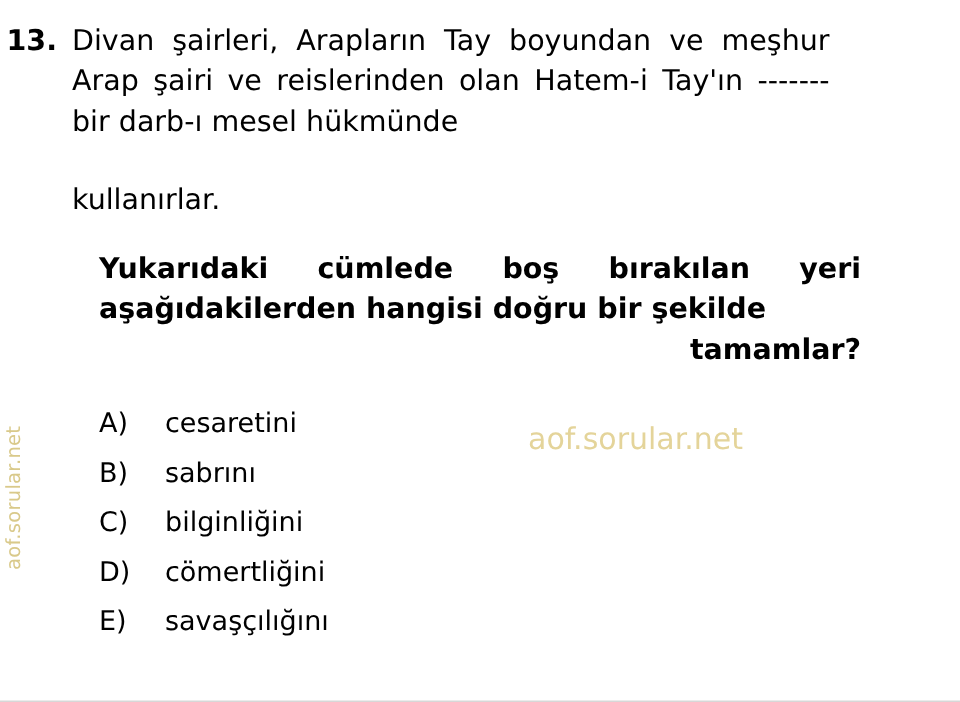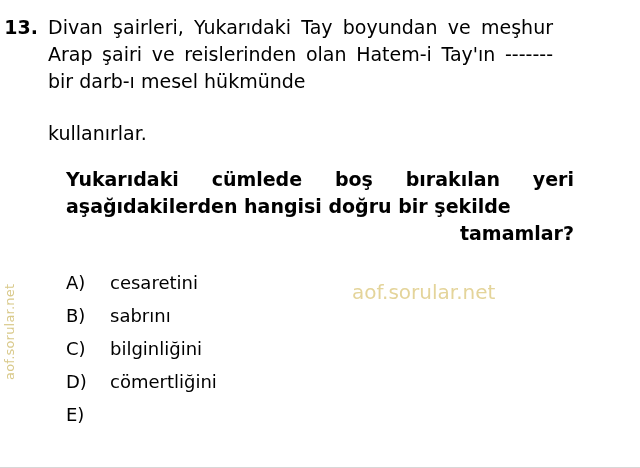--- a/index.html
+++ b/index.html
@@ -139,21 +139,21 @@
 
 <div class="page">
 
   <div class="side-watermark">aof.sorular.net</div>
   <div class="center-watermark">aof.sorular.net</div>
 
   <div class="question-block">
     <div class="q-row">
       <div class="q-number">13.</div>
       <div class="q-text">
-        <span>Divan şairleri, Yukarıdaki Tay boyundan ve</span>
+        <span>Divan şairleri, Arapların Tay boyundan ve</span>
         <span>meşhur Arap şairi ve reislerinden olan Hatem-i</span>
         <span>Tay'ın ------- bir darb-ı mesel hükmünde</span>
         <span class="lastline">kullanırlar.</span>
       </div>
     </div>
   </div>
 
   <div class="q-prompt">
     <span>Yukarıdaki cümlede boş bırakılan yeri</span>
     <span>aşağıdakilerden hangisi doğru bir şekilde</span>
@@ -172,18 +172,19 @@
     <div class="option">
       <span class="opt-letter">C)</span>
       <span class="opt-text">bilginliğini</span>
     </div>
     <div class="option">
       <span class="opt-letter">D)</span>
       <span class="opt-text">cömertliğini</span>
     </div>
     <div class="option">
       <span class="opt-letter">E)</span>
+      <span class="opt-text">savaşçılığını</span>
     </div>
   </div>
 
   <div class="bottom-rule"></div>
 
 </div>
 
 </body></html>

